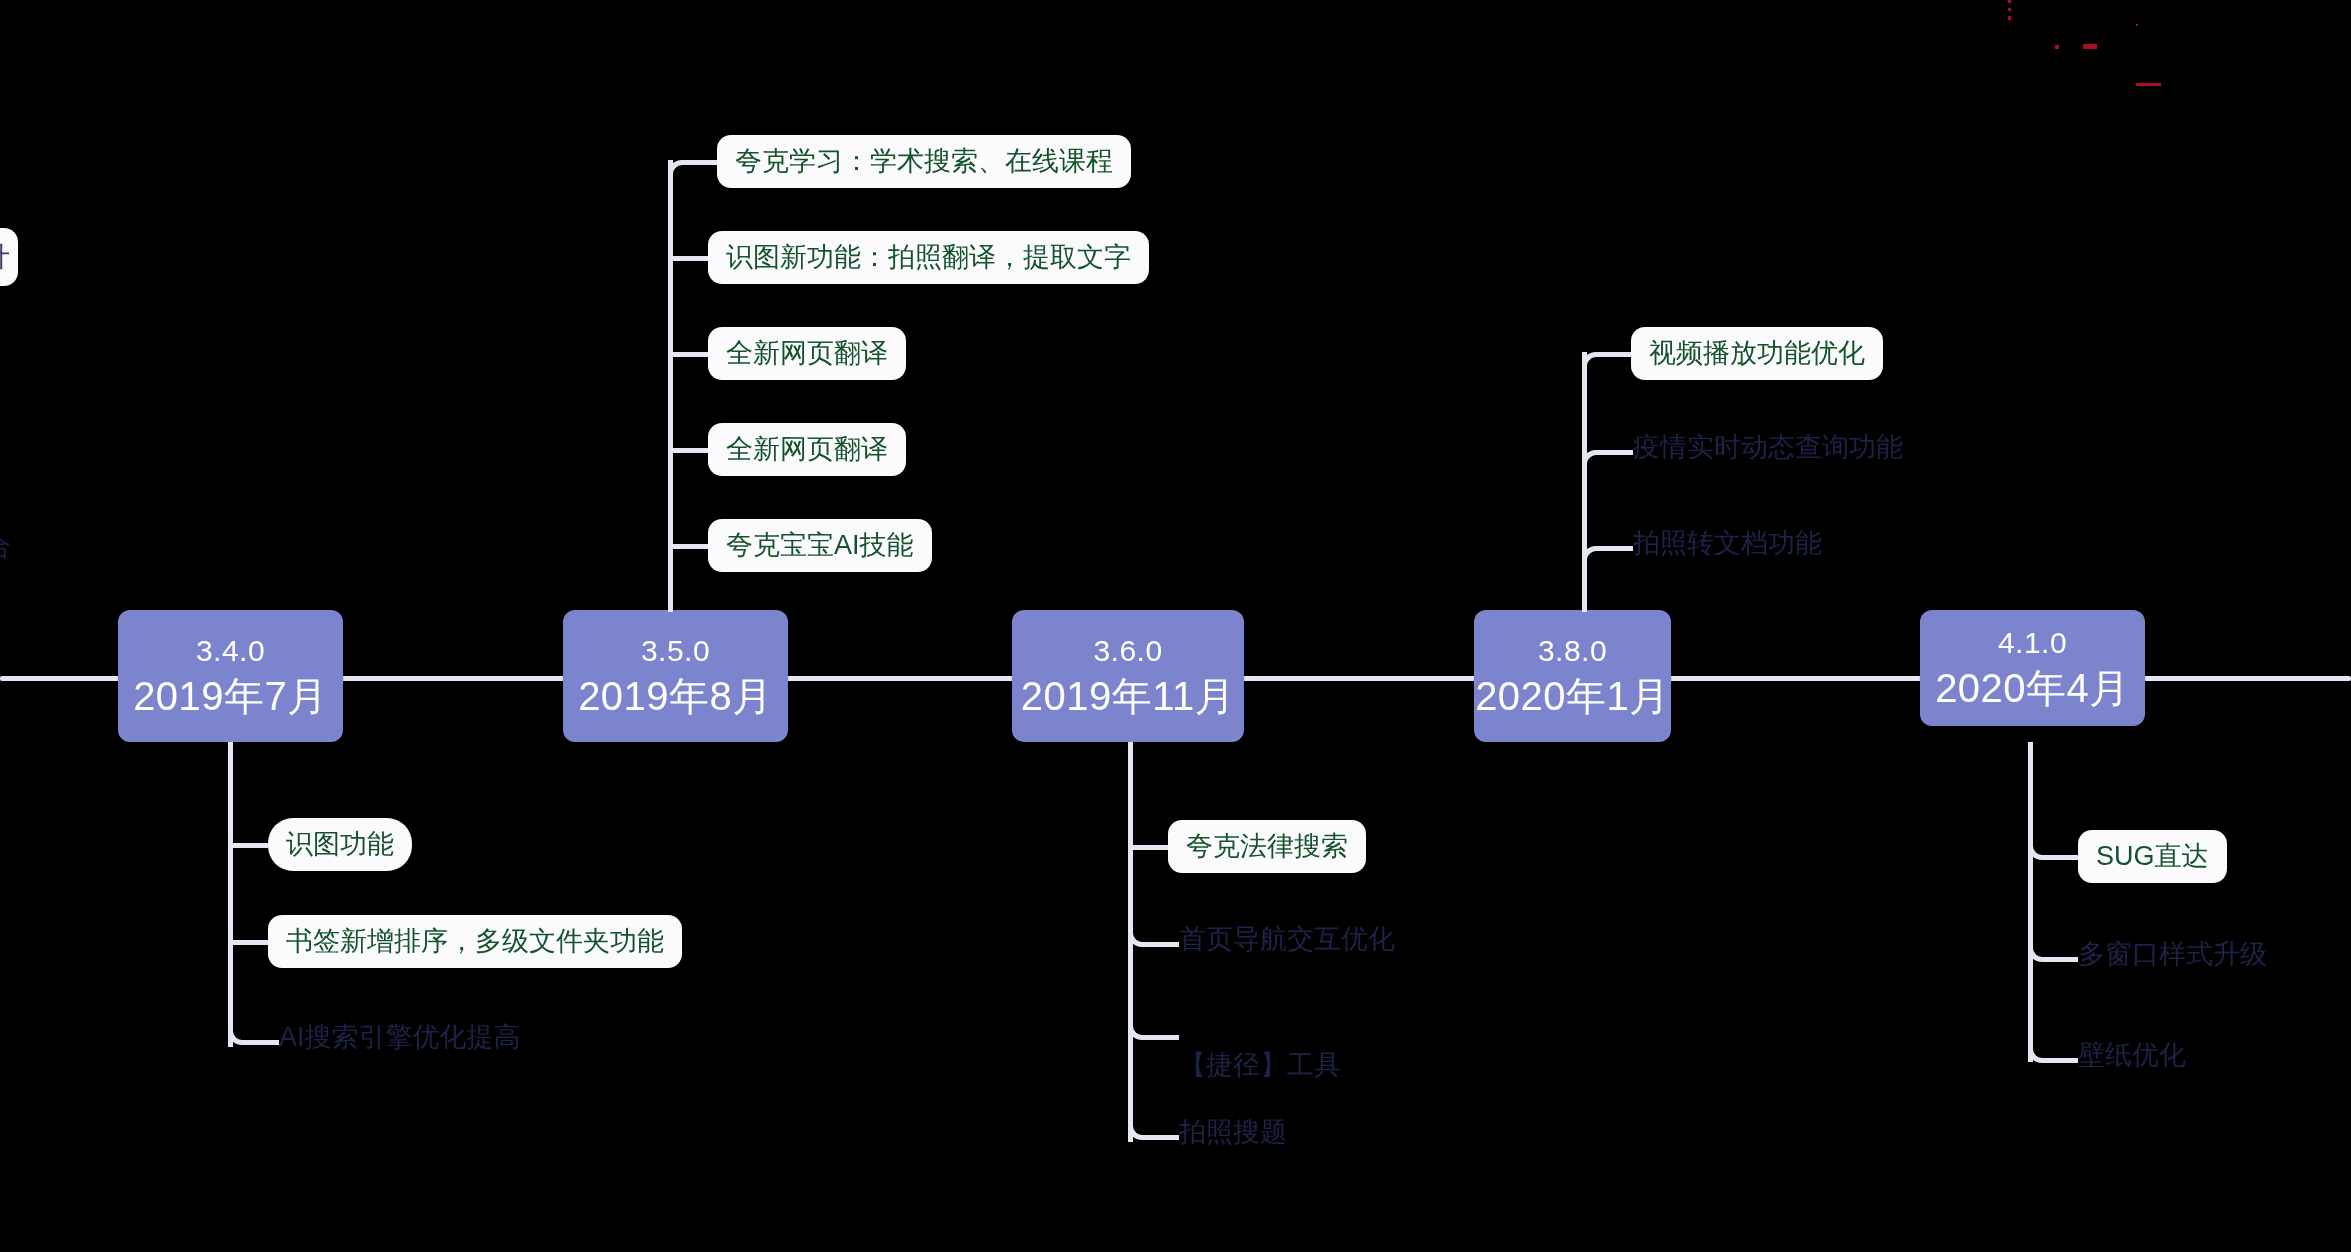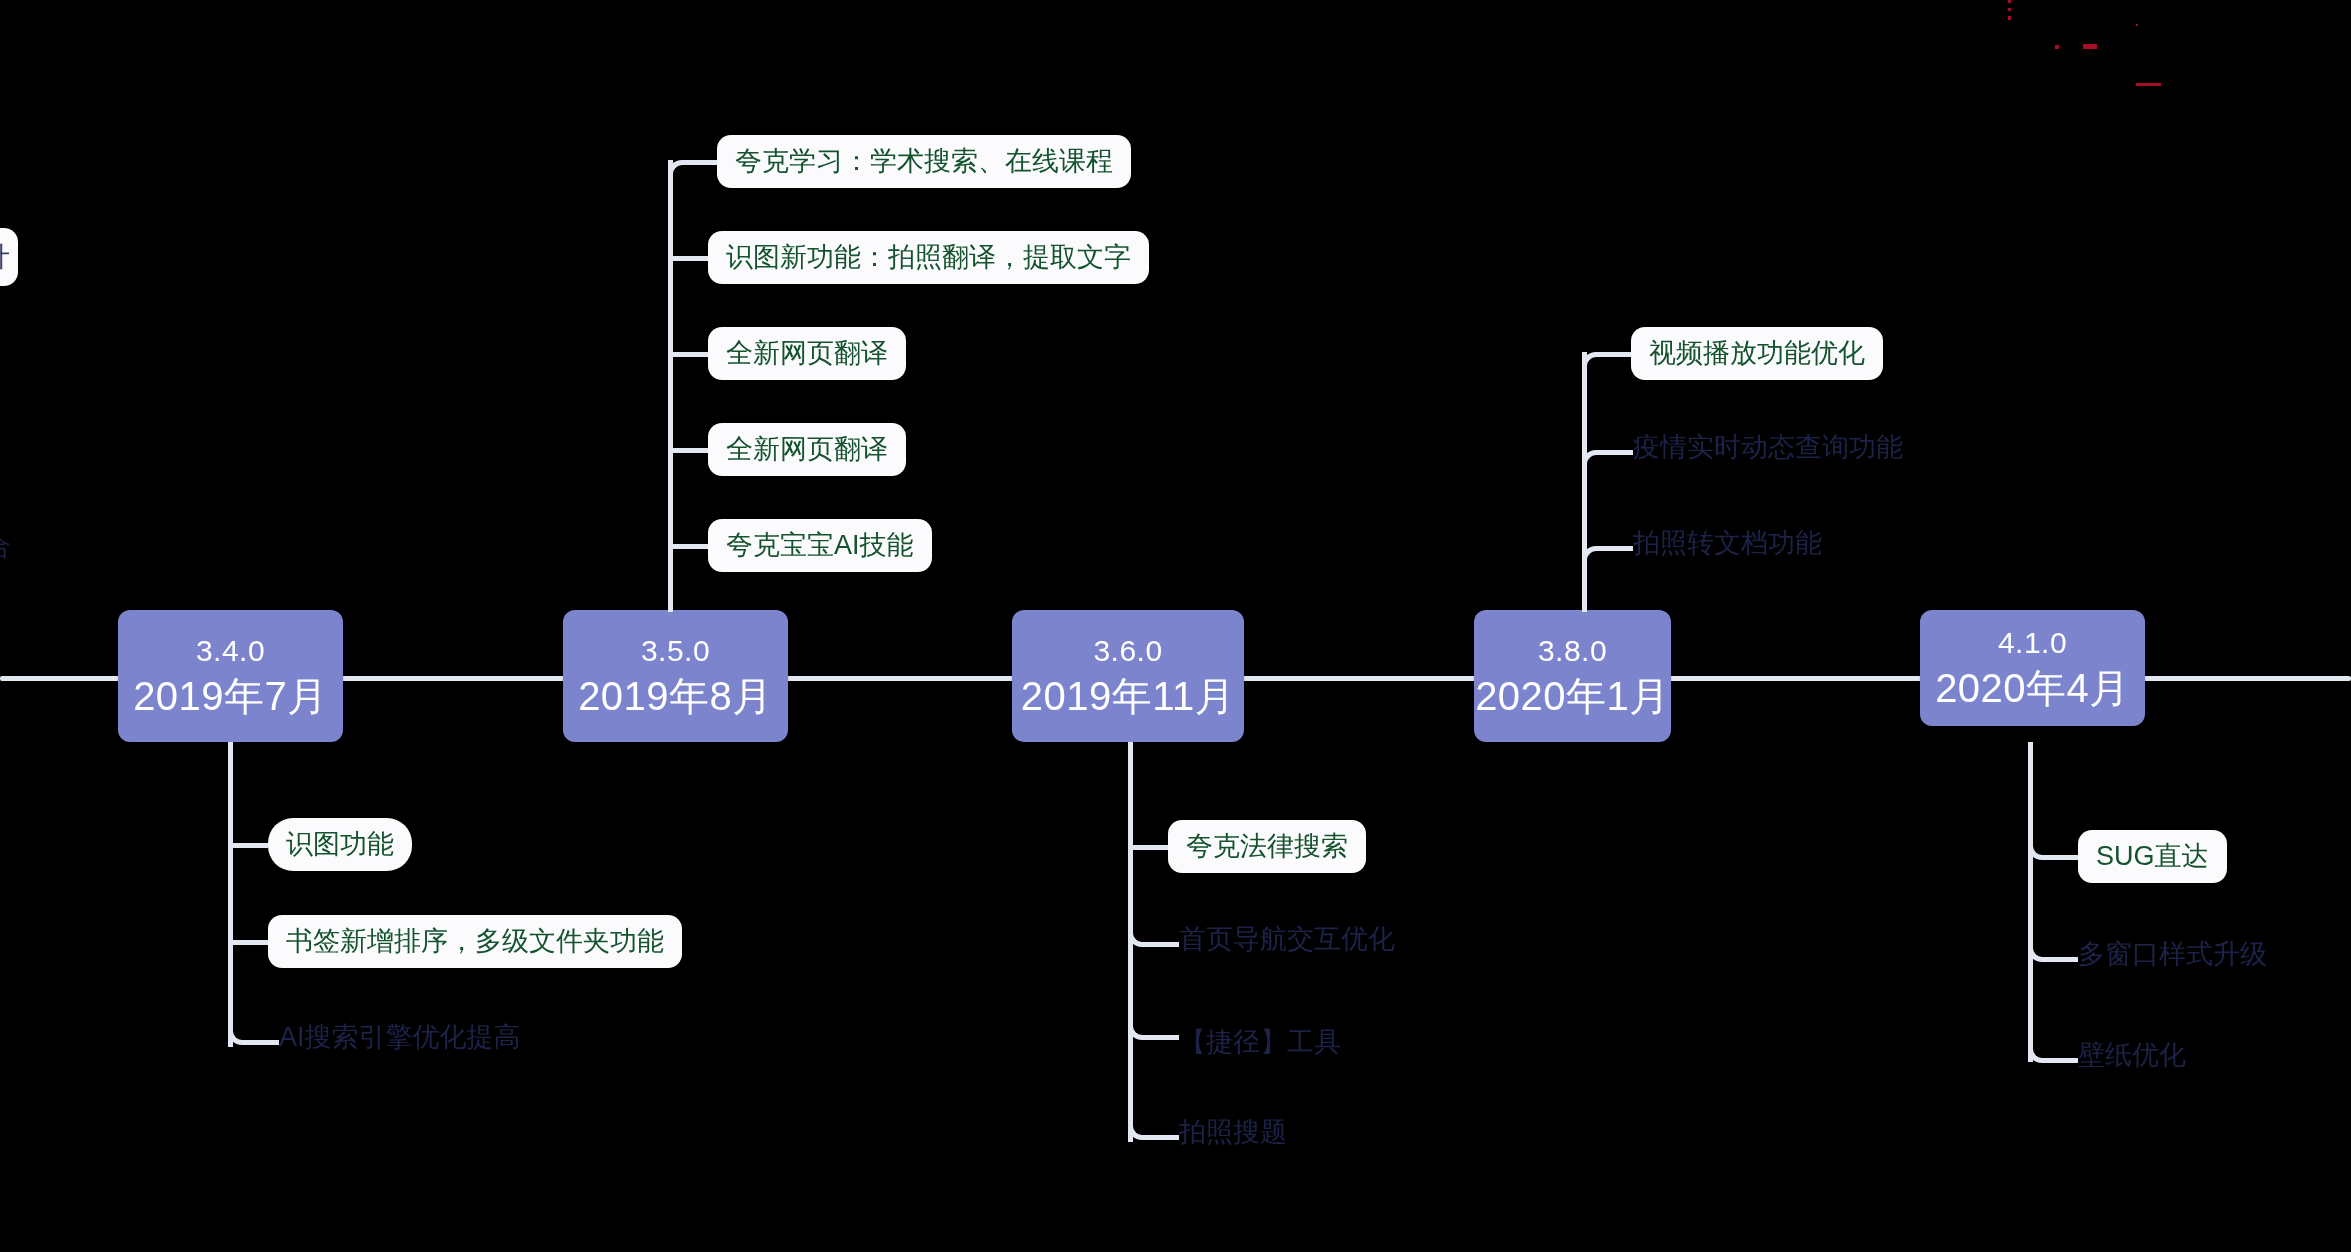--- a/index.html
+++ b/index.html
@@ -190,21 +190,21 @@
   </div>
 
   <div class="elbow" style="left:1128px; top:895px; width:24px; height:52px;"></div>
   <div class="arm" style="left:1147px; top:942px; width:32px;"></div>
   <div class="leaf plain" style="left:1179px; top:926px;">
     <span>首页导航交互优化</span>
   </div>
 
   <div class="elbow" style="left:1128px; top:990px; width:24px; height:50px;"></div>
   <div class="arm" style="left:1147px; top:1035px; width:32px;"></div>
-  <div class="leaf plain" style="left:1179px; top:1029px;">
+  <div class="leaf plain" style="left:1179px; top:1052px;">
     <span>【捷径】工具</span>
   </div>
 
   <div class="elbow" style="left:1128px; top:1083px; width:24px; height:57px;"></div>
   <div class="arm" style="left:1147px; top:1135px; width:32px;"></div>
   <div class="leaf plain" style="left:1179px; top:1119px;">
     <span>拍照搜题</span>
   </div>
 
   <div class="node" style="left:1474px; top:610px; width:197px; height:132px;">

